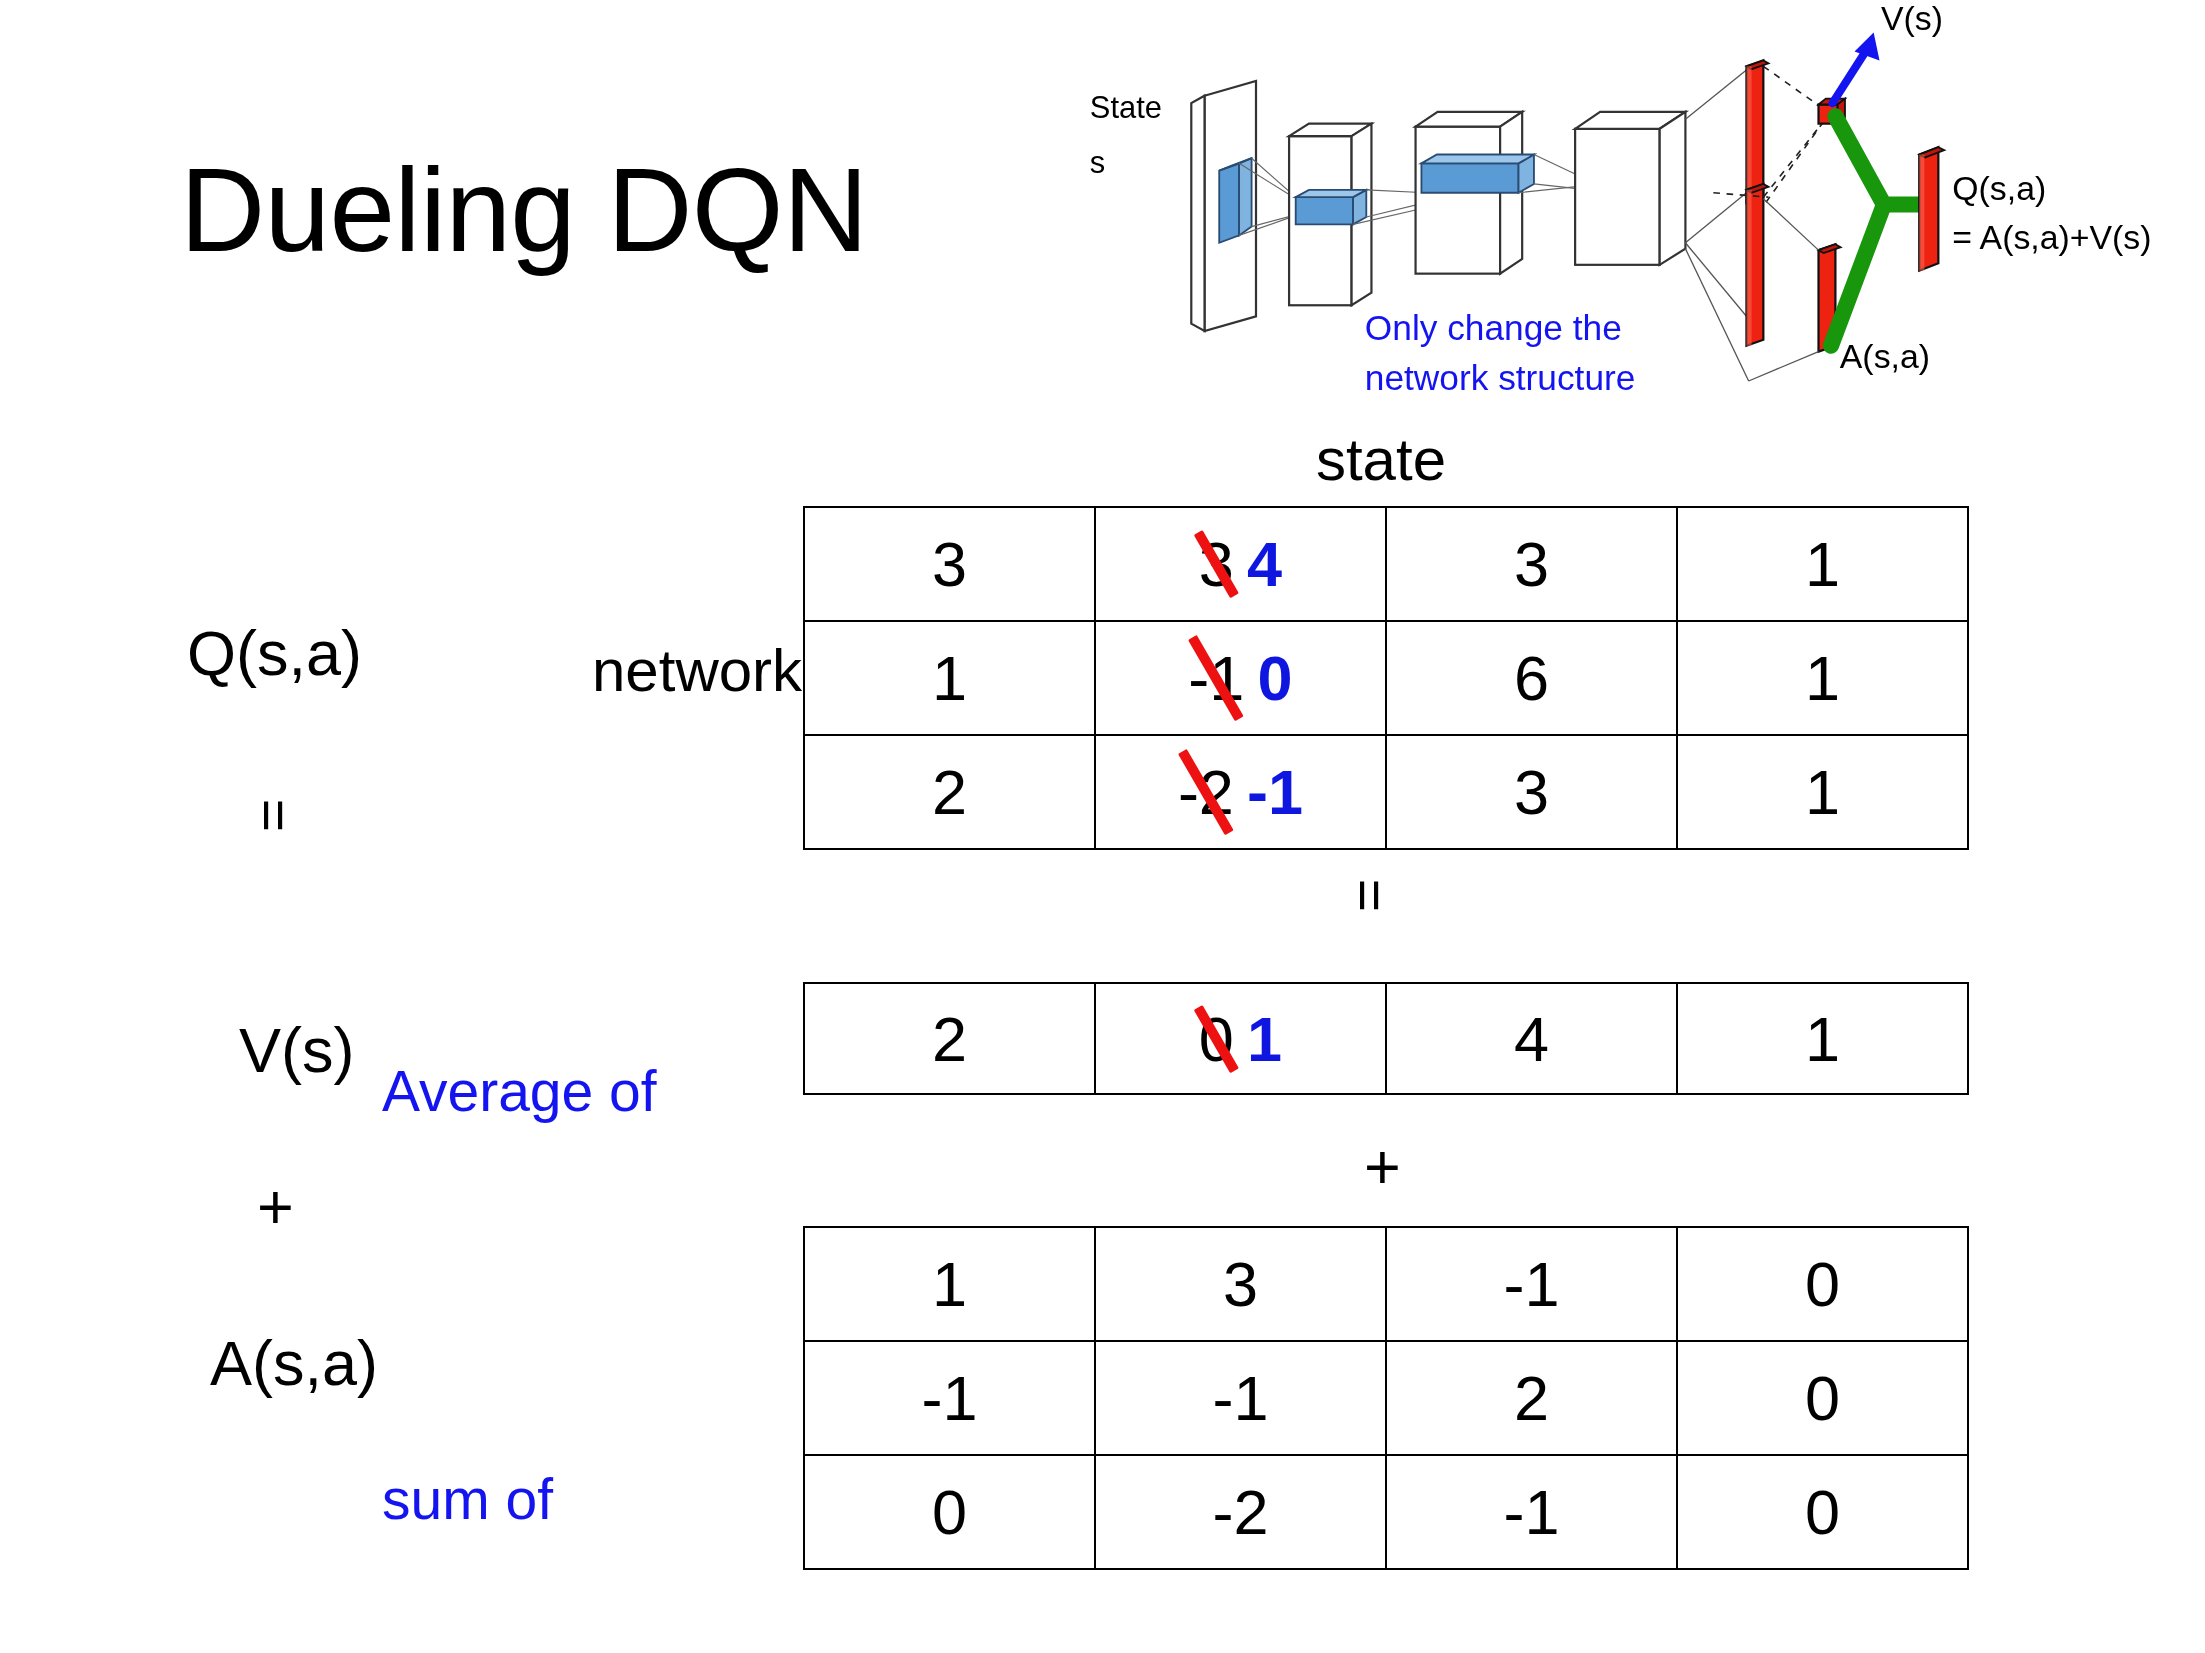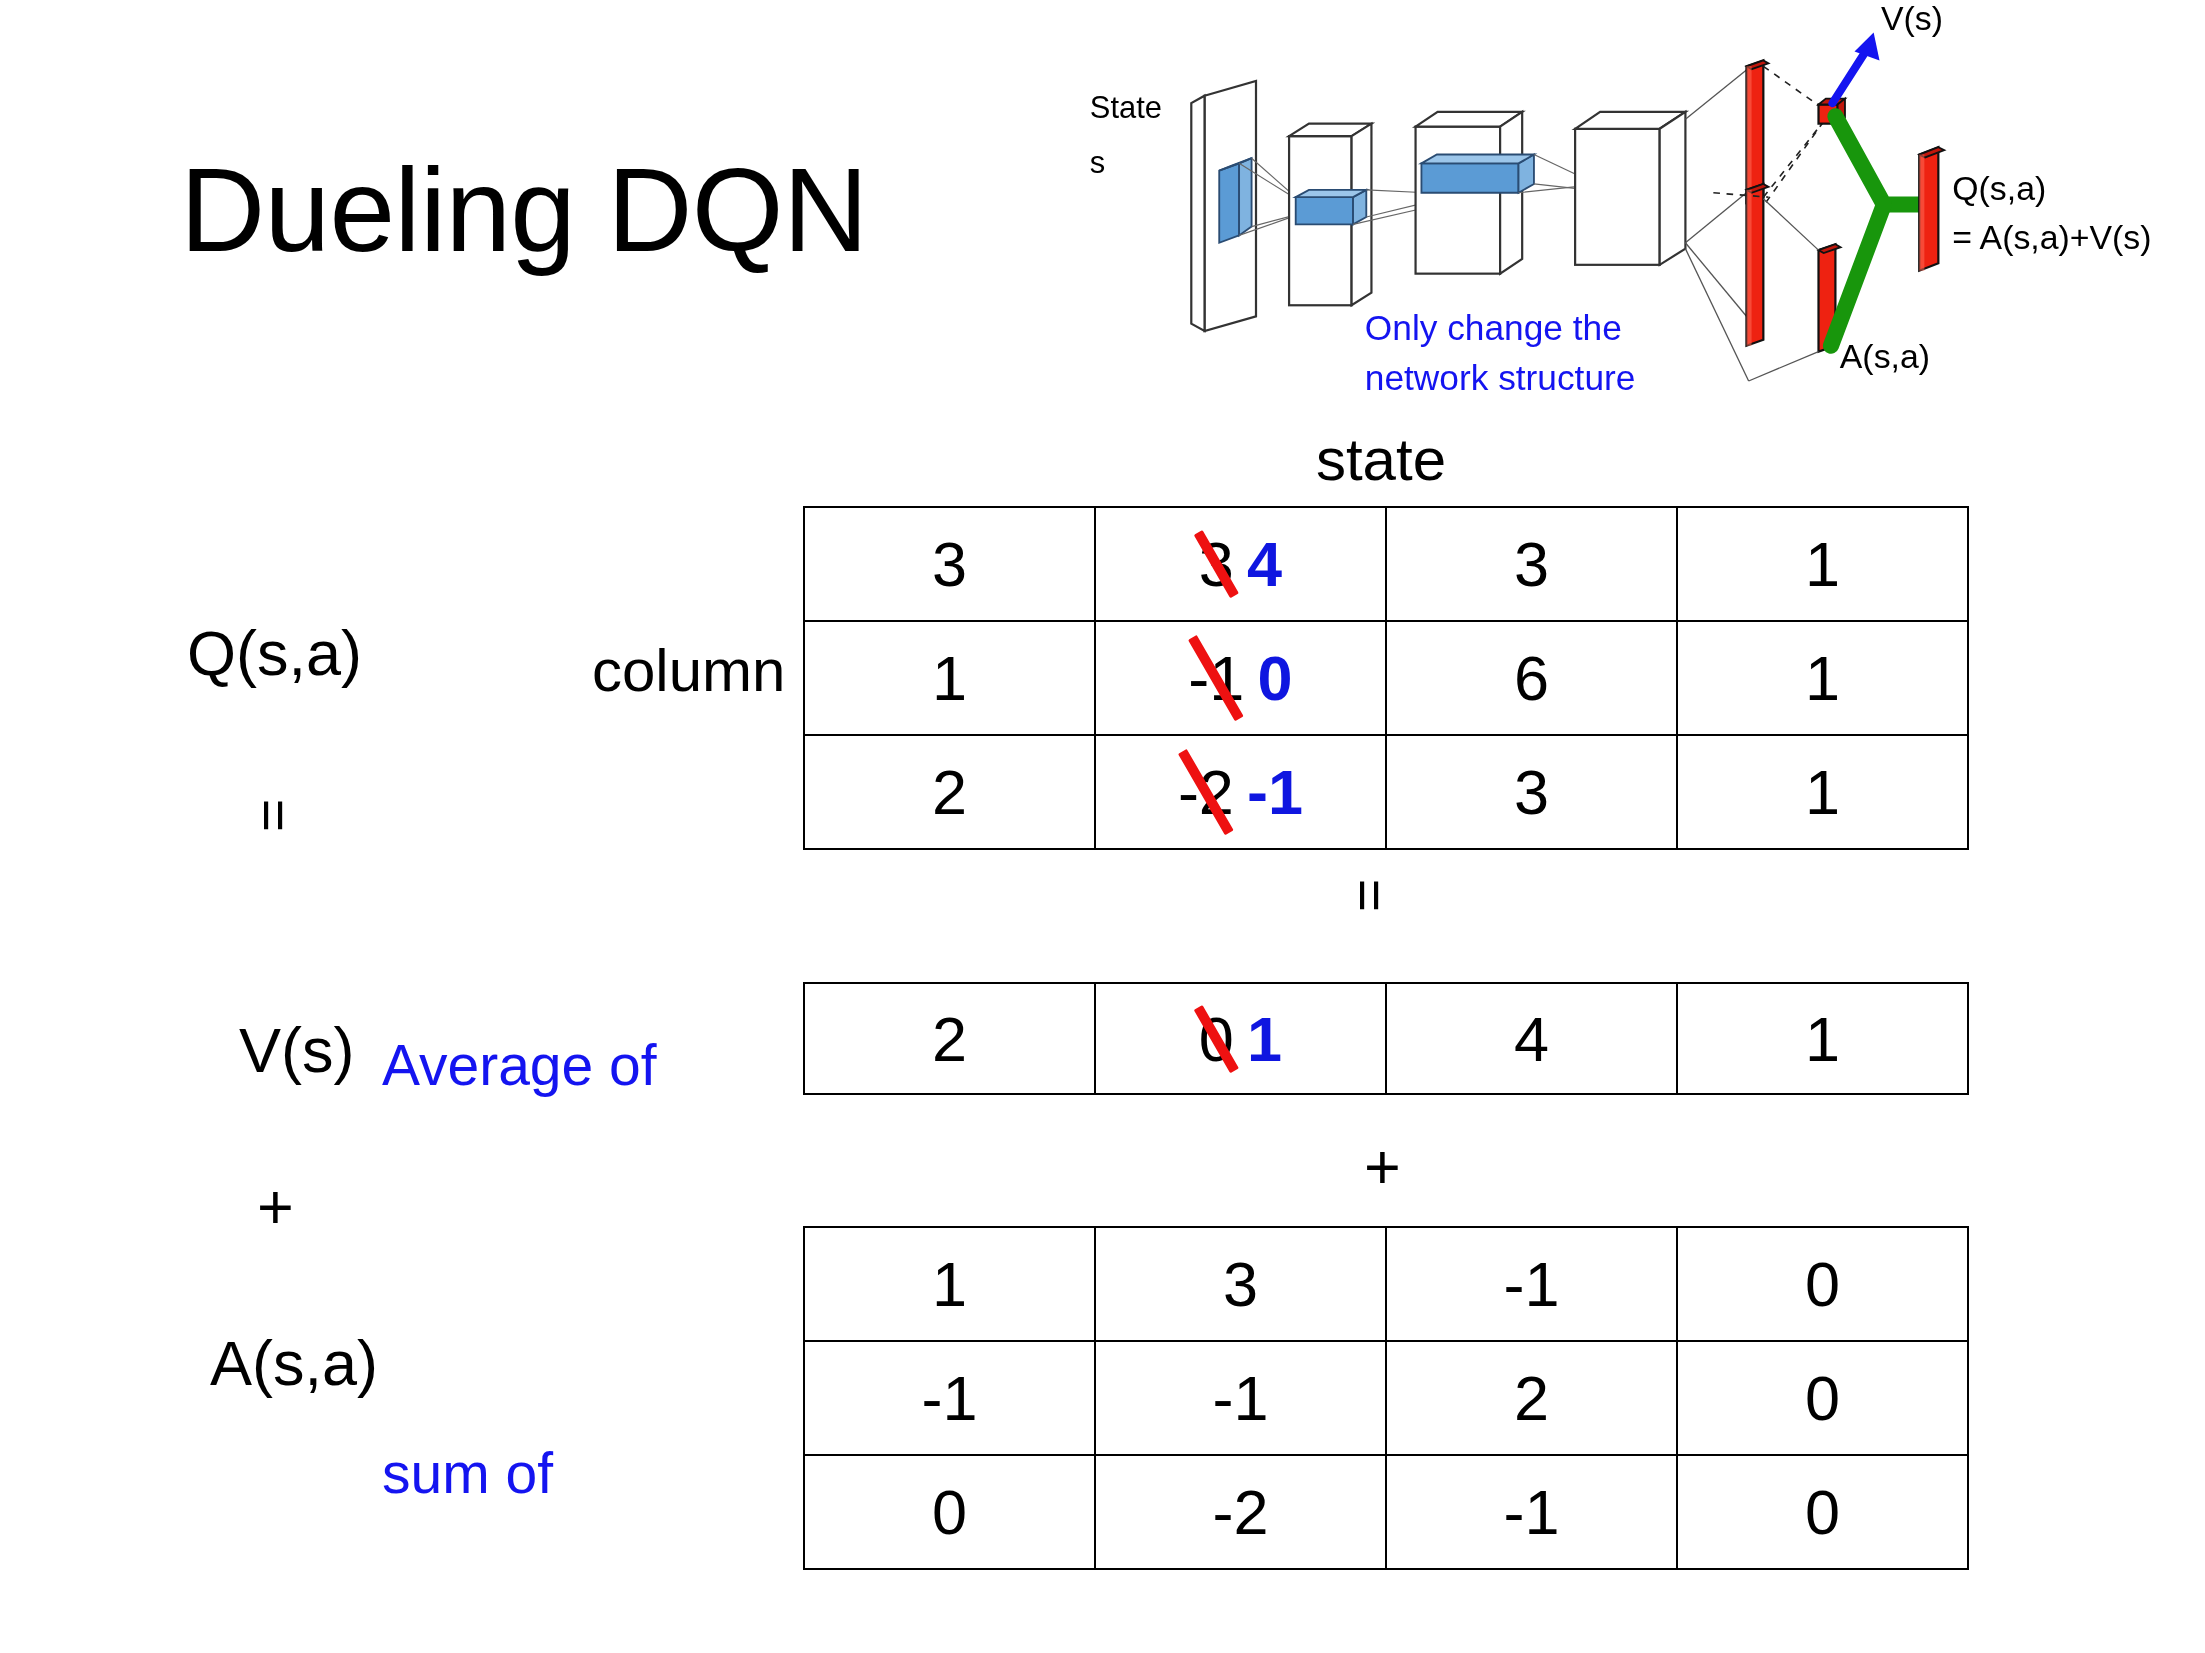--- a/index.html
+++ b/index.html
@@ -51,20 +51,21 @@
   #label-q    { left: 187px;  top: 617px;  font-size: 63px; }
   #label-v    { left: 239px;  top: 1014px; font-size: 63px; }
   #label-a    { left: 210px;  top: 1327px; font-size: 63px; }
 
   .blue-note {
     position: absolute;
     color: #1414f0;
     white-space: nowrap;
     font-size: 57px;
     line-height: 1.28;
+    margin-top: 26px;
   }
   #note-average { left: 382px; top: 1029px; }
   #note-sum     { left: 382px; top: 1437px; }
 
   
   .eq-rot {
     position: absolute;
     display: inline-block;
     transform: rotate(90deg);
     transform-origin: 50% 50%;
@@ -289,21 +290,21 @@
       <text x="1032" y="500" font-family="Liberation Sans, sans-serif" font-size="46" fill="#000">A(s,a)</text>
       <text x="1185" y="272" font-family="Liberation Sans, sans-serif" font-size="46" fill="#000">Q(s,a)</text>
       <text x="1185" y="338" font-family="Liberation Sans, sans-serif" font-size="46" fill="#000">= A(s,a)+V(s)</text>
       <text x="386" y="462" font-family="Liberation Sans, sans-serif" font-size="48" fill="#1414f0">Only change the</text>
       <text x="386" y="530" font-family="Liberation Sans, sans-serif" font-size="48" fill="#1414f0">network structure</text>
     </svg>
   </div>
 
   <div id="label-state">state</div>
 
-  <div id="label-action">column</div>
+  <div id="label-action">network</div>
 
   <div class="side-label" id="label-q">Q(s,a)</div>
   <div class="eq-rot" id="eq-left">=</div>
   <div class="side-label" id="label-v">V(s)</div>
   <div class="plus-sign" id="plus-left">+</div>
   <div class="side-label" id="label-a">A(s,a)</div>
 
   <div class="blue-note" id="note-average">
     <div>Average of</div>
   </div>

